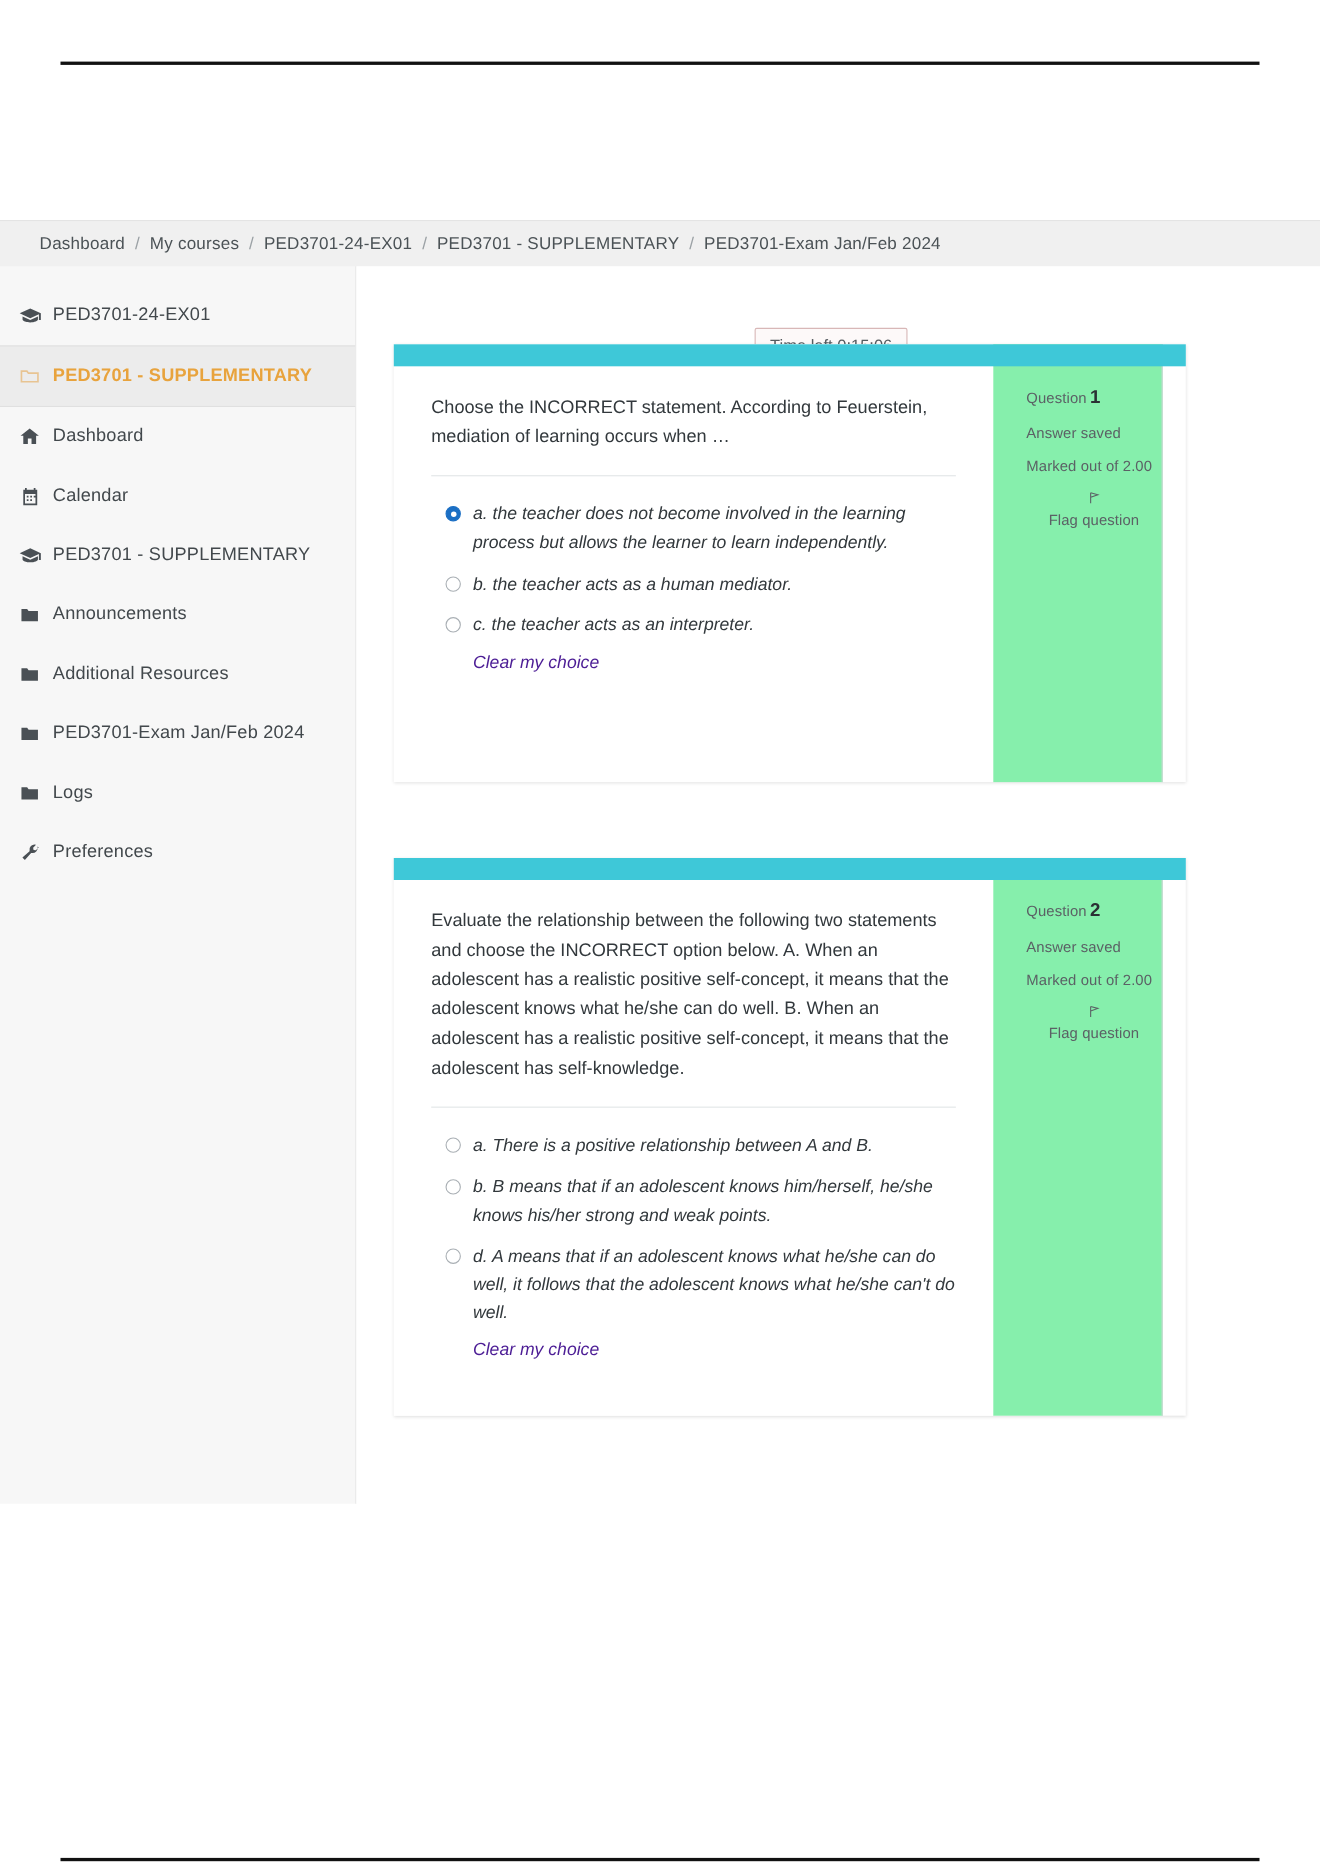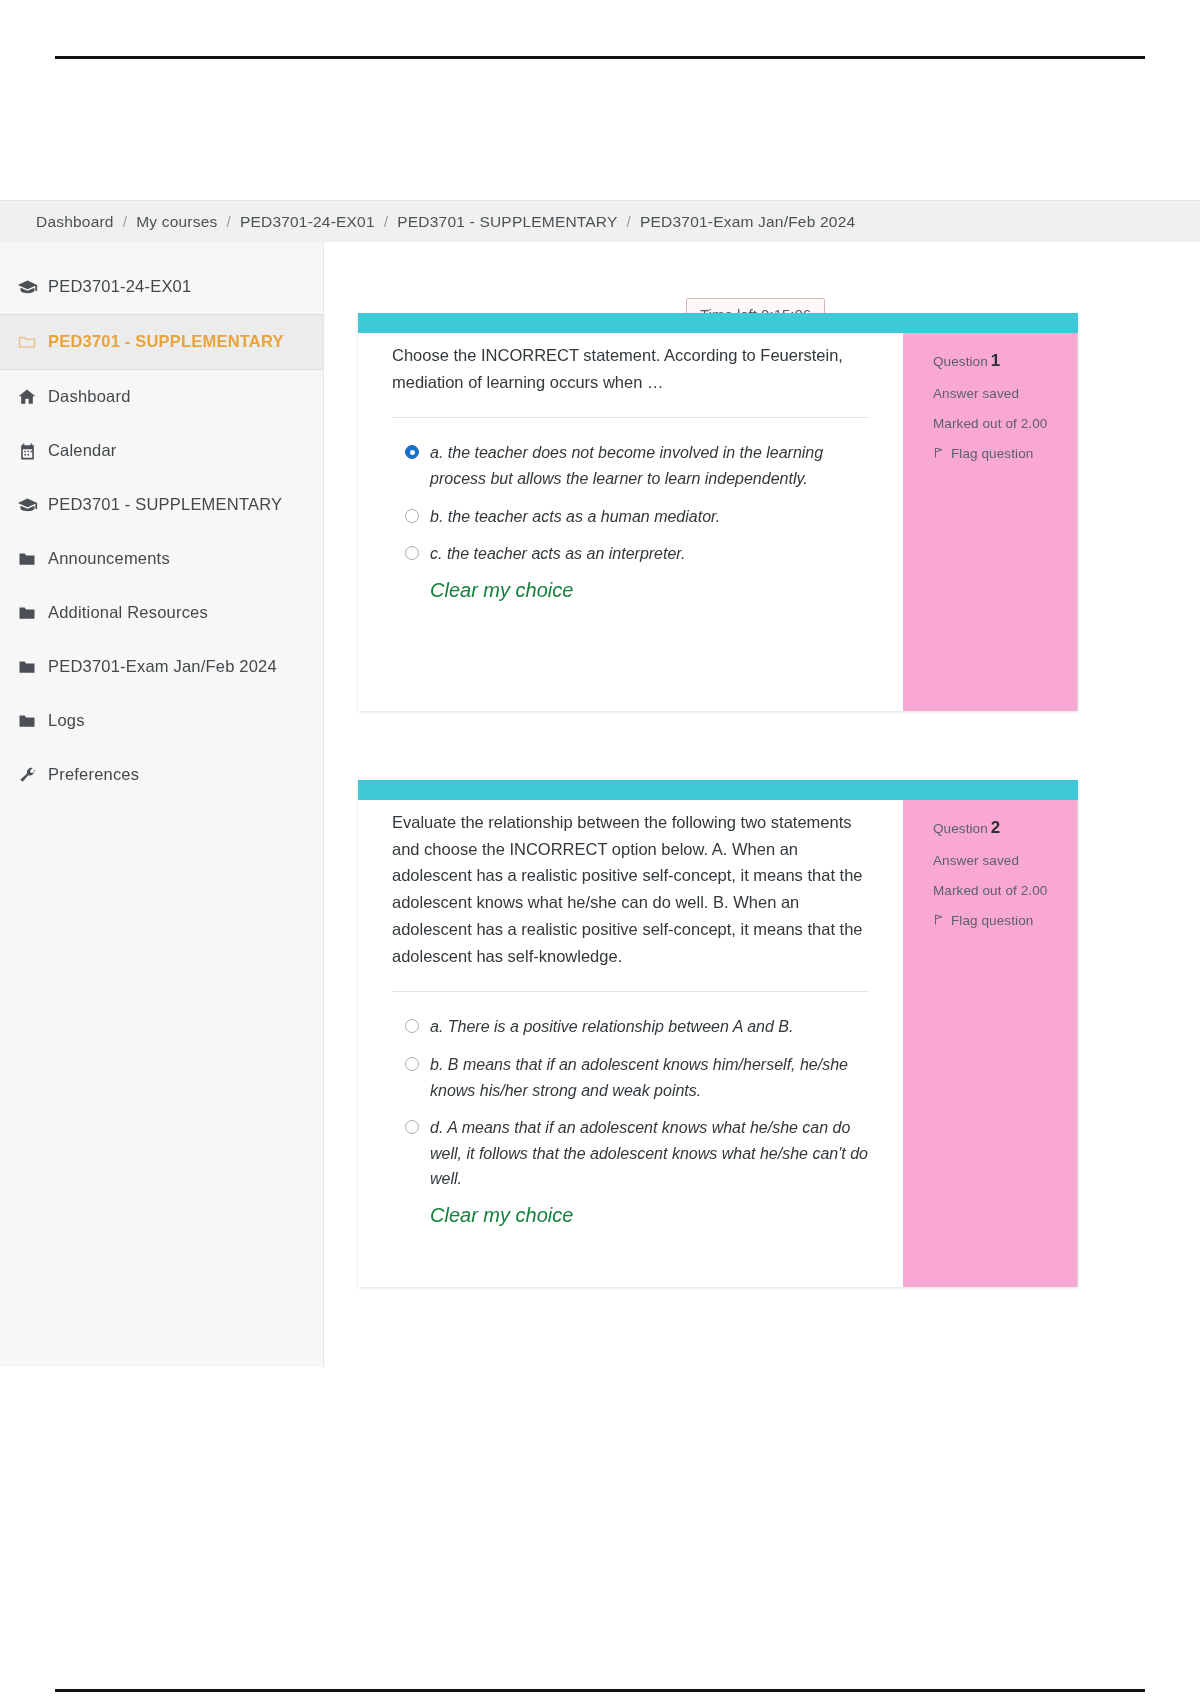--- a/index.html
+++ b/index.html
@@ -87,33 +87,33 @@
     background:#ffffff;
     box-shadow:0 1px 3px rgba(0,0,0,.13);
     display:flex;
   }
   .qcard .teal{
     position:absolute;left:0;top:0;width:100%;height:20px;background:#3ec8d8;
   }
   .qbody{
     width:545px;
     box-sizing:border-box;
-    padding:29px 34px 30px 34px;
+    padding:44px 34px 30px 34px;
     background:#fff;
   }
   .qside{
-    width:175px;
+    width:154px;
     box-sizing:border-box;
-    background:#f9a8d4;
+    background:#86efac;
     padding:38px 0 0 30px;
     border-right:1px solid #cfd4d7;
   }
   .qside .line{font-size:13.5px;color:#5b6165;margin-bottom:15px;letter-spacing:.1px;white-space:nowrap;}
   .qside .qnum-big{font-size:17px;font-weight:bold;color:#2b3034;margin-left:3px;}
-  .qside .flag{display:flex;align-items:flex-start;gap:6px;cursor:pointer;color:#5b6165;}
+  .qside .flag{display:flex;align-items:center;gap:6px;cursor:pointer;color:#5b6165;flex-direction:column;}
   .qside .flag svg{display:block;}
 
   .qtext{
     font-size:16.5px;line-height:1.62;color:#32383c;
     padding-bottom:22px;border-bottom:1px solid #e2e5e7;
   }
   .answers{padding-top:22px;padding-left:13px;font-style:italic;}
   .ans{
     display:flex;align-items:flex-start;gap:11px;
     margin-bottom:12px;
@@ -129,21 +129,21 @@
     position:relative;
   }
   .radio.checked{border:1px solid #1b6fc4;background:#1b6fc4;}
   .radio.checked::after{
     content:"";position:absolute;left:3.5px;top:3.5px;
     width:5px;height:5px;border-radius:50%;background:#fff;
   }
   .ans .txt{flex:1;}
   .clear-choice{
     margin-top:9px;margin-left:25px;
-    font-size:20px;color:#15803d;cursor:pointer;
+    font-size:16px;color:#4c1d95;cursor:pointer;
   }
 
   #q1{left:358px;top:313px;}
   #q2{left:358px;top:780px;}
   #q1 .qbody{min-height:378px;}
   #q2 .qbody{min-height:487px;}
   #q1 .qside{min-height:398px;}
   #q2 .qside{min-height:507px;}
 </style>
 </head>

